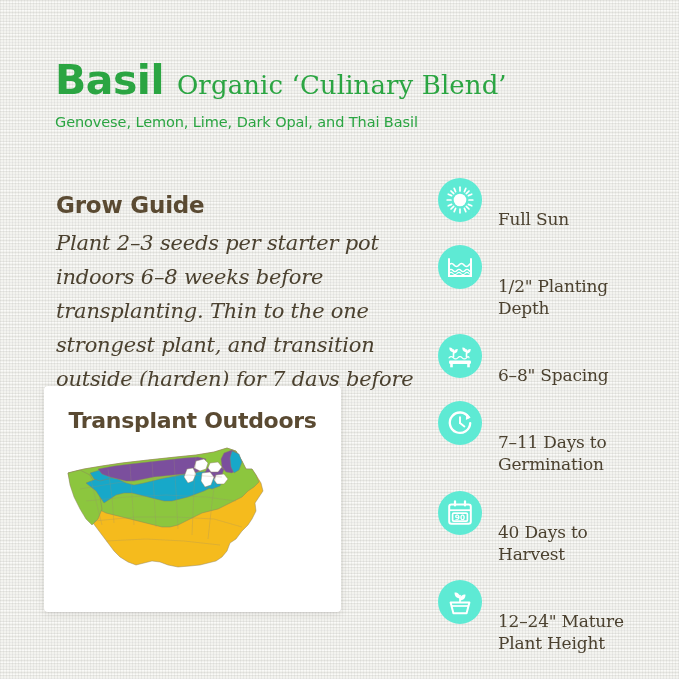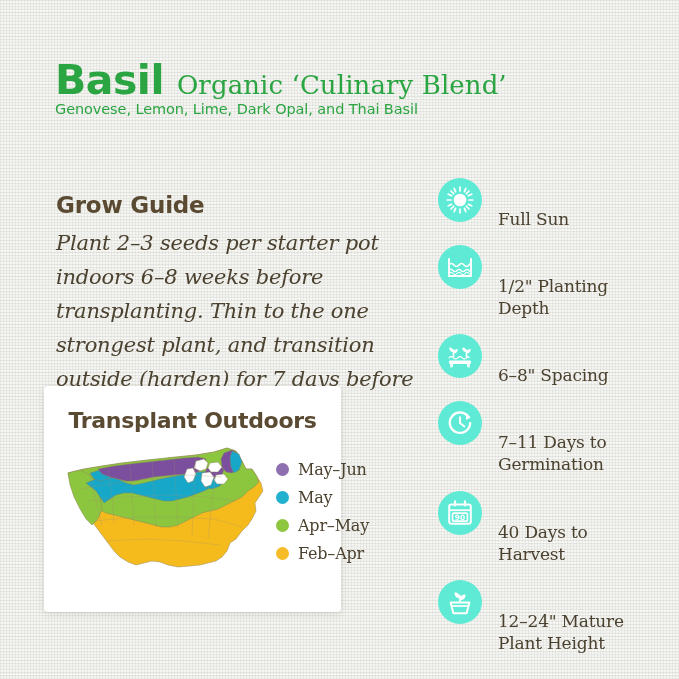--- a/index.html
+++ b/index.html
@@ -27,20 +27,21 @@
   .title-main{
     font-family:"DejaVu Sans", sans-serif;
     font-weight:bold;font-size:41px;line-height:1;
     color:#2ba542;letter-spacing:-.5px;
   }
   .title-sub{
     font-family:"DejaVu Serif", serif;
     font-size:26px;line-height:1;color:#2ba542;letter-spacing:.1px;
   }
   .varieties{
+    margin-top:13px;
     font-family:"DejaVu Sans", sans-serif;
     font-size:14.5px;color:#2ba542;letter-spacing:-.1px;
   }
 
   
   .grow{position:absolute;left:56px;top:192px;width:375px;}
   .grow-title{
     font-family:"DejaVu Sans", sans-serif;
     font-weight:bold;font-size:23px;color:#5a4a32;letter-spacing:-.2px;
   }
@@ -165,38 +166,20 @@
             <path d="M140,18 L138,50 L136,96"></path>
             <path d="M160,34 L156,64 L152,100"></path>
             <path d="M24,50 L60,44 L96,40 L132,36 L166,38"></path>
             <path d="M30,62 L70,58 L110,56 L150,58 L180,62"></path>
             <path d="M38,82 L80,78 L120,78 L158,80 L186,88"></path>
             <path d="M50,102 L90,100 L128,102 L164,106"></path>
           </g>
         </svg>
       </div>
 
-      <div class="map-legend">
-        <div class="legend-item">
-          <span class="legend-dot" style="background: rgb(142, 111, 176);"></span>
-          <span class="legend-label">May–Jun</span>
-        </div>
-        <div class="legend-item">
-          <span class="legend-dot" style="background: rgb(34, 176, 207);"></span>
-          <span class="legend-label">May</span>
-        </div>
-        <div class="legend-item">
-          <span class="legend-dot" style="background: rgb(141, 198, 63);"></span>
-          <span class="legend-label">Apr–May</span>
-        </div>
-        <div class="legend-item">
-          <span class="legend-dot" style="background: rgb(246, 188, 39);"></span>
-          <span class="legend-label">Feb–Apr</span>
-        </div>
-      </div>
 
     </div>
   </div>
 
   <div class="facts">
 
     <div class="fact">
       <div class="fact-badge">
         <svg width="30" height="30" viewBox="0 0 30 30">
           <circle cx="15" cy="15" r="6.3" fill="#ffffff"></circle>

